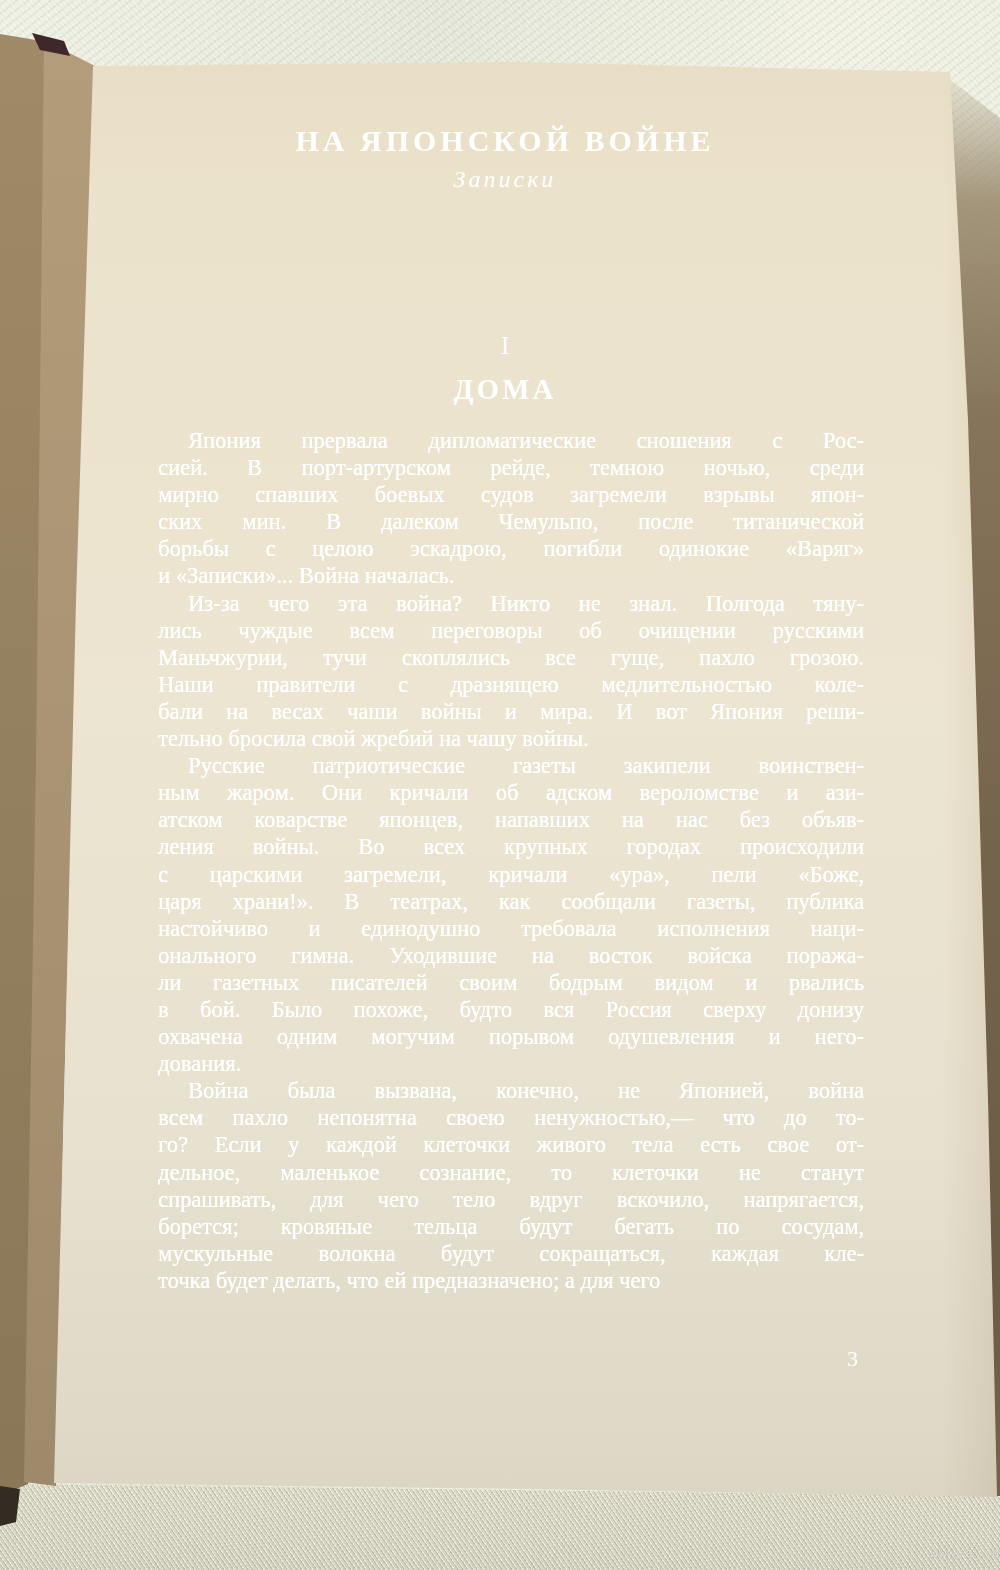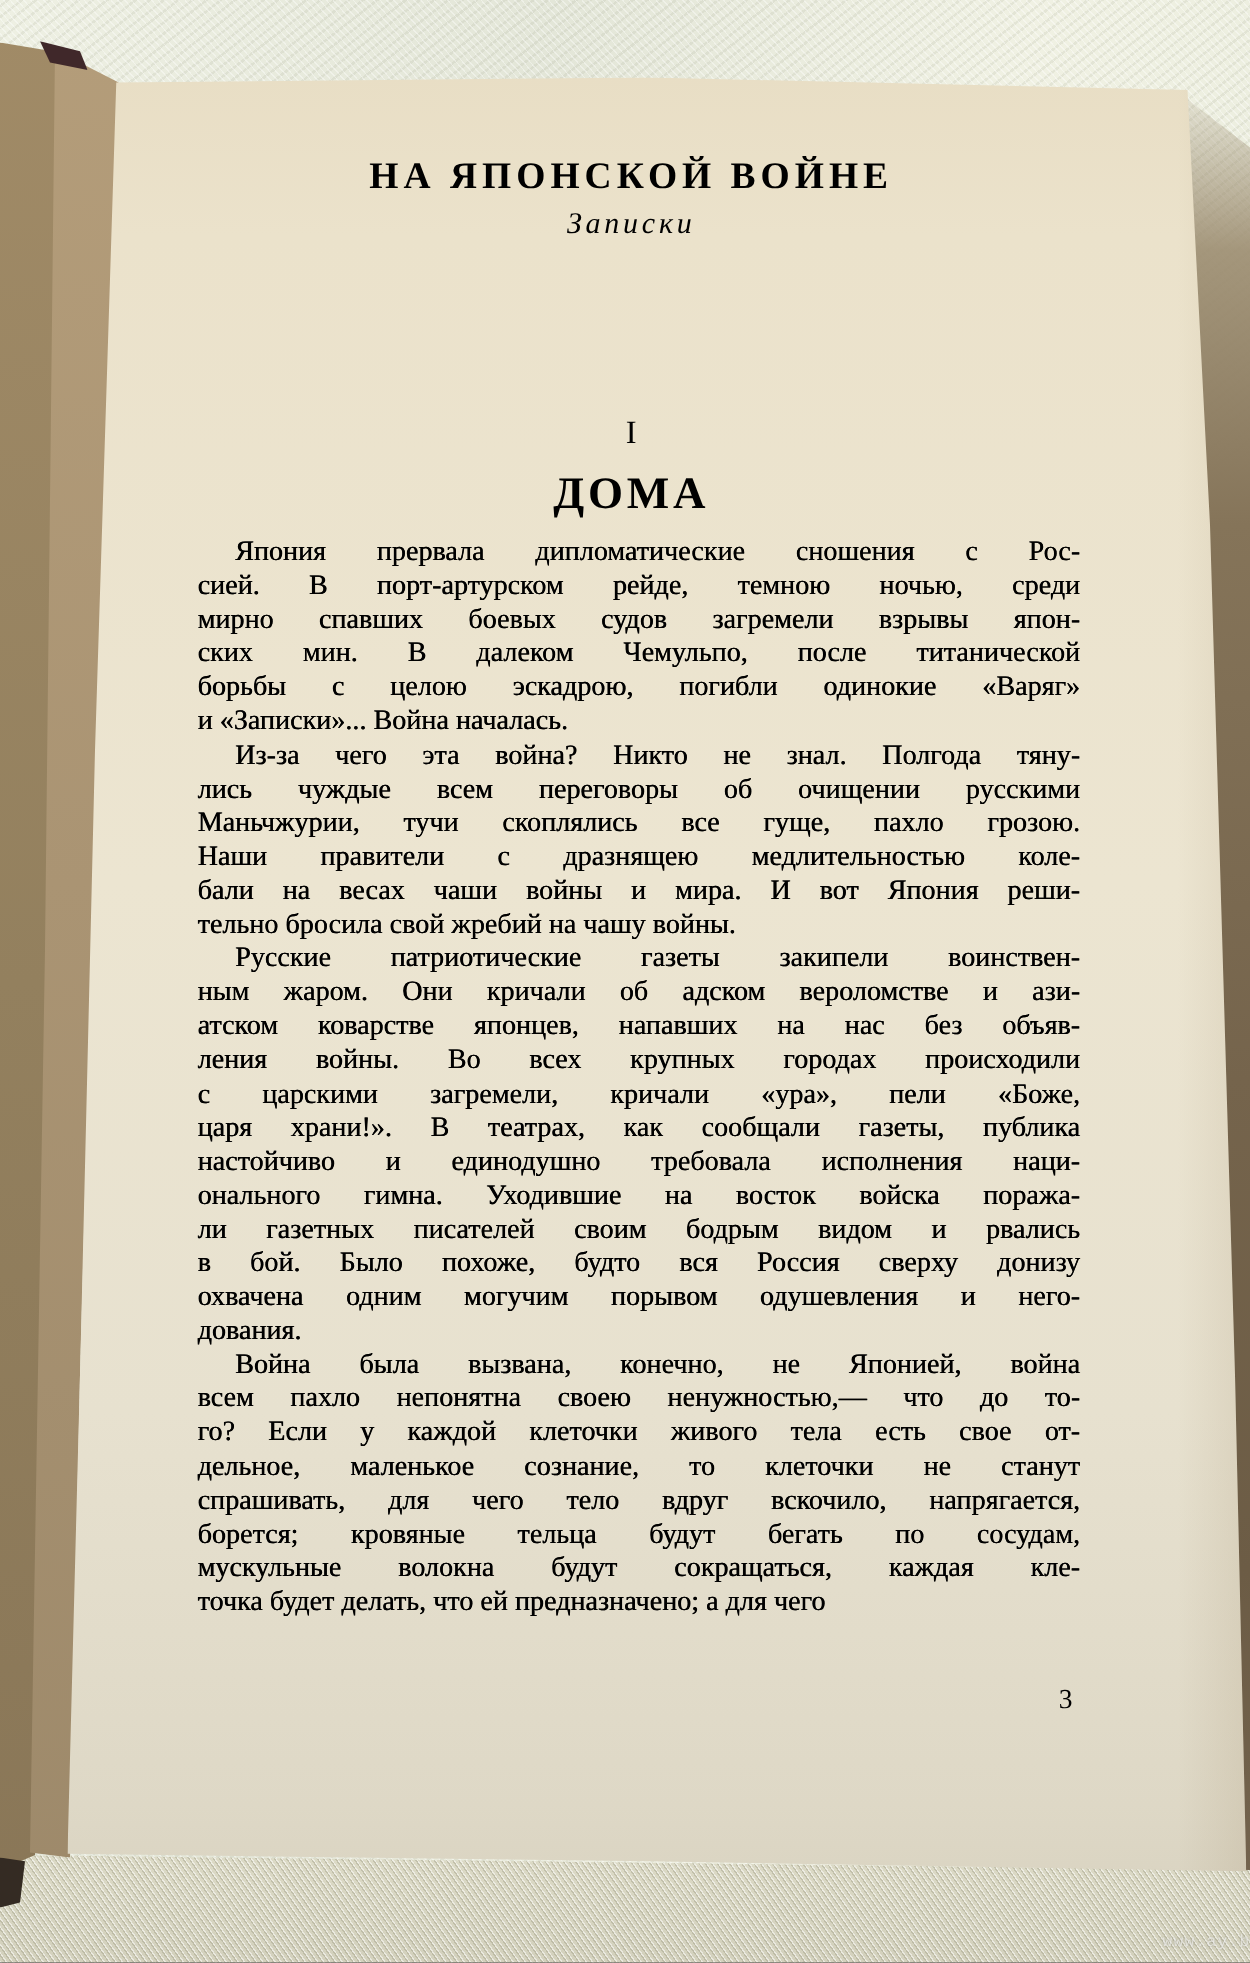--- a/index.html
+++ b/index.html
@@ -38,28 +38,28 @@
   
   .page{position:absolute;inset:0;
     clip-path:polygon(93px 66px,520px 62px,950px 72px,968px 420px,988px 1100px,997px 1497px,
                       520px 1489px,54px 1483px,64px 1100px,76px 600px);
     background:
       linear-gradient(90deg, rgba(150,128,92,0.20) 0px, rgba(150,128,92,0) 48px),
       linear-gradient(270deg, rgba(150,128,92,0.16) 0px, rgba(150,128,92,0) 58px),
       linear-gradient(180deg,#e7dcc2 0%,#ebe2cb 12%,#ece5d1 45%,#e7e1cf 72%,#ded8c6 92%,#d6d0be 100%);}
 
   
-  .content{position:absolute;inset:0;color:#000000;border-radius:26px;}
+  .content{position:absolute;inset:0;color:#ffffff;border-radius:26px;}
   .title{position:absolute;left:100px;width:810px;top:124px;text-align:center;
          font-weight:bold;font-size:30px;letter-spacing:4px;}
   .subtitle{position:absolute;left:100px;width:810px;top:166px;text-align:center;
             font-style:italic;font-size:24px;letter-spacing:3px;}
   .chapnum{position:absolute;left:100px;width:810px;top:331px;text-align:center;font-size:26px;}
   .chaptitle{position:absolute;left:100px;width:810px;top:373px;text-align:center;
-             font-weight:bold;font-size:36px;letter-spacing:3px;}
+             font-weight:bold;font-size:29px;letter-spacing:3px;}
   .body{position:absolute;left:158px;top:427px;width:706px;
         font-size:22.5px;line-height:27.1px;text-shadow:0.3px 0 0 currentColor;}
   .line{text-align:justify;text-align-last:left;}
   .line.just{text-align-last:justify;}
   .line.first{text-indent:30px;}
   .pagenum{position:absolute;left:158px;top:1346px;width:700px;text-align:right;font-size:22px;}
   .watermark{position:absolute;left:930px;top:1546px;
              font-family:Liberation Mono, monospace;font-size:13px;
              color:rgba(255,255,255,0.55);letter-spacing:1px;
              text-shadow:0 0 2px rgba(110,110,100,0.45);}

